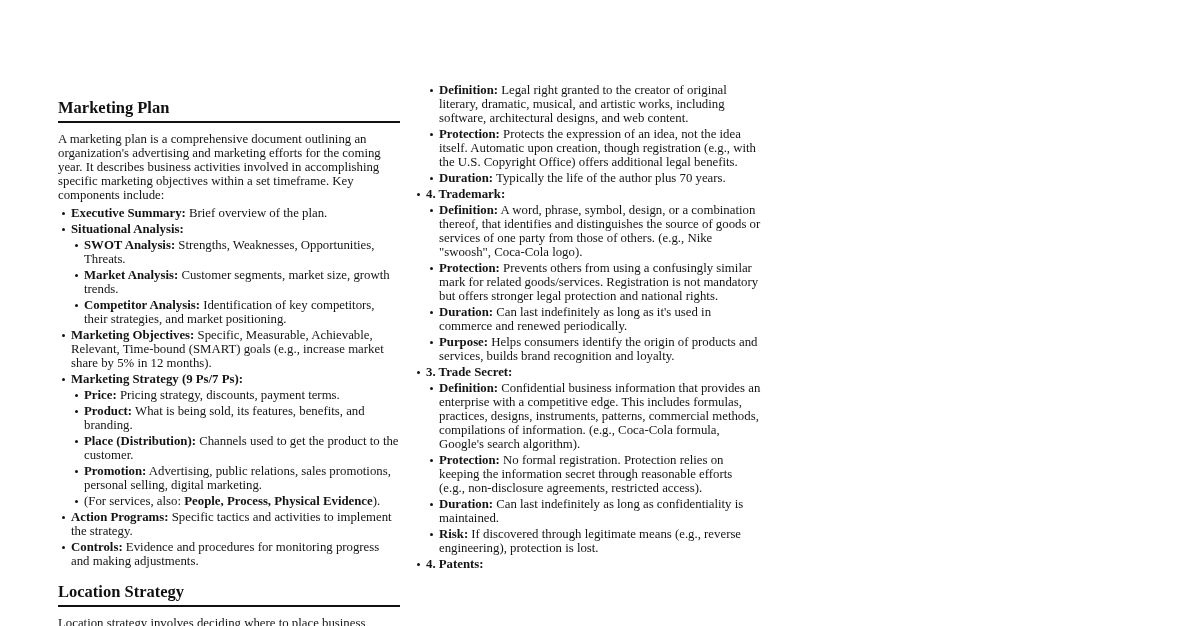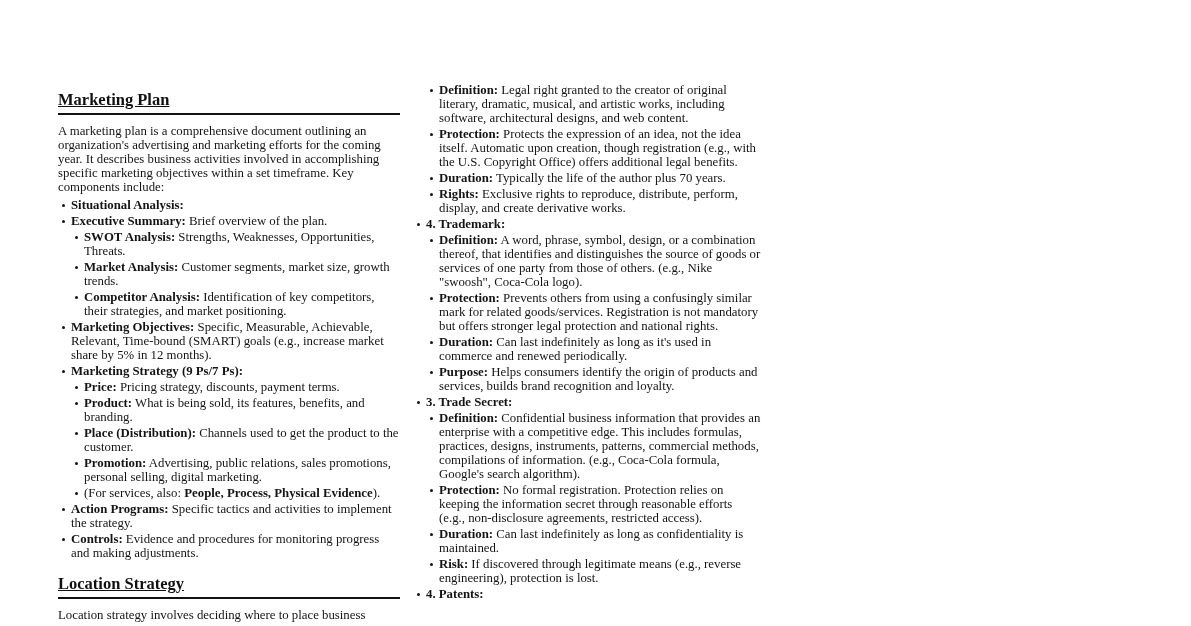--- a/index.html
+++ b/index.html
@@ -18,25 +18,24 @@
     position: absolute;
     top: 0;
   }
   #col-left  { left: 58px;  top: 90px; width: 342px; }
   #col-right { left: 413px; top: 79px; width: 348px; }
 
   h2.sec-heading {
     font-size: 16.5px;
     line-height: 19px;
     font-weight: bold;
-    margin: 0 0 6px 0;
+    margin: 8px 0 6px 0;
     padding: 0 0 4px 0;
     border-bottom: 2px solid #111111;
     color: #111111;
-    text-decoration: underline;
   }
   h2.sec-heading.spaced { margin-top: 14px; }
 
   p.para { margin: 9px 0 0 0; }
 
   .list { margin-top: 4px; }
 
   .li {
     position: relative;
     margin: 0 0 2px 0;
@@ -54,22 +53,22 @@
   }
   .b { font-weight: bold; }
 </style>
 </head>
 <body>
 
 <div id="col-left" class="column">
     <h2 class="sec-heading">Marketing Plan</h2>
     <p class="para"><span>A marketing plan is a comprehensive document outlining an organization's advertising and marketing efforts for the coming year. It describes business activities involved in accomplishing specific marketing objectives within a set timeframe. Key components include:</span></p>
     <div class="list">
+      <div class="li lvl1"><span class="bullet"></span><span class="b">Executive Summary:</span><span> Brief overview of the plan.</span></div>
       <div class="li lvl1"><span class="bullet"></span><span class="b">Situational Analysis:</span></div>
-      <div class="li lvl1"><span class="bullet"></span><span class="b">Executive Summary:</span><span> Brief overview of the plan.</span></div>
       <div class="li lvl2"><span class="bullet"></span><span class="b">SWOT Analysis:</span><span> Strengths, Weaknesses, Opportunities, Threats.</span></div>
       <div class="li lvl2"><span class="bullet"></span><span class="b">Market Analysis:</span><span> Customer segments, market size, growth trends.</span></div>
       <div class="li lvl2"><span class="bullet"></span><span class="b">Competitor Analysis:</span><span> Identification of key competitors, their strategies, and market positioning.</span></div>
       <div class="li lvl1"><span class="bullet"></span><span class="b">Marketing Objectives:</span><span> Specific, Measurable, Achievable, Relevant, Time-bound (SMART) goals (e.g., increase market share by 5% in 12 months).</span></div>
       <div class="li lvl1"><span class="bullet"></span><span class="b">Marketing Strategy (9 Ps/7 Ps):</span></div>
       <div class="li lvl2"><span class="bullet"></span><span class="b">Price:</span><span> Pricing strategy, discounts, payment terms.</span></div>
       <div class="li lvl2"><span class="bullet"></span><span class="b">Product:</span><span> What is being sold, its features, benefits, and branding.</span></div>
       <div class="li lvl2"><span class="bullet"></span><span class="b">Place (Distribution):</span><span> Channels used to get the product to the customer.</span></div>
       <div class="li lvl2"><span class="bullet"></span><span class="b">Promotion:</span><span> Advertising, public relations, sales promotions, personal selling, digital marketing.</span></div>
       <div class="li lvl2"><span class="bullet"></span><span>(For services, also: </span><span class="b">People, Process, Physical Evidence</span><span>).</span></div>
@@ -77,21 +76,20 @@
       <div class="li lvl1"><span class="bullet"></span><span class="b">Controls:</span><span> Evidence and procedures for monitoring progress and making adjustments.</span></div>
     </div>
     <h2 class="sec-heading spaced">Location Strategy</h2>
     <p class="para"><span>Location strategy involves deciding where to place business</span></p>
   </div>
 <div id="col-right" class="column">
     <div class="list">
       <div class="li lvl2"><span class="bullet"></span><span class="b">Definition:</span><span> Legal right granted to the creator of original literary, dramatic, musical, and artistic works, including software, architectural designs, and web content.</span></div>
       <div class="li lvl2"><span class="bullet"></span><span class="b">Protection:</span><span> Protects the expression of an idea, not the idea itself. Automatic upon creation, though registration (e.g., with the U.S. Copyright Office) offers additional legal benefits.</span></div>
       <div class="li lvl2"><span class="bullet"></span><span class="b">Duration:</span><span> Typically the life of the author plus 70 years.</span></div>
-      <div class="li lvl2"><span class="bullet"></span><span class="b">Rights:</span><span> Exclusive rights to reproduce, distribute, perform, display, and create derivative works.</span></div>
       <div class="li lvl1"><span class="bullet"></span><span class="b">4. Trademark:</span></div>
       <div class="li lvl2"><span class="bullet"></span><span class="b">Definition:</span><span> A word, phrase, symbol, design, or a combination thereof, that identifies and distinguishes the source of goods or services of one party from those of others. (e.g., Nike "swoosh", Coca-Cola logo).</span></div>
       <div class="li lvl2"><span class="bullet"></span><span class="b">Protection:</span><span> Prevents others from using a confusingly similar mark for related goods/services. Registration is not mandatory but offers stronger legal protection and national rights.</span></div>
       <div class="li lvl2"><span class="bullet"></span><span class="b">Duration:</span><span> Can last indefinitely as long as it's used in commerce and renewed periodically.</span></div>
       <div class="li lvl2"><span class="bullet"></span><span class="b">Purpose:</span><span> Helps consumers identify the origin of products and services, builds brand recognition and loyalty.</span></div>
       <div class="li lvl1"><span class="bullet"></span><span class="b">3. Trade Secret:</span></div>
       <div class="li lvl2"><span class="bullet"></span><span class="b">Definition:</span><span> Confidential business information that provides an enterprise with a competitive edge. This includes formulas, practices, designs, instruments, patterns, commercial methods, compilations of information. (e.g., Coca-Cola formula, Google's search algorithm).</span></div>
       <div class="li lvl2"><span class="bullet"></span><span class="b">Protection:</span><span> No formal registration. Protection relies on keeping the information secret through reasonable efforts (e.g., non-disclosure agreements, restricted access).</span></div>
       <div class="li lvl2"><span class="bullet"></span><span class="b">Duration:</span><span> Can last indefinitely as long as confidentiality is maintained.</span></div>
       <div class="li lvl2"><span class="bullet"></span><span class="b">Risk:</span><span> If discovered through legitimate means (e.g., reverse engineering), protection is lost.</span></div>

